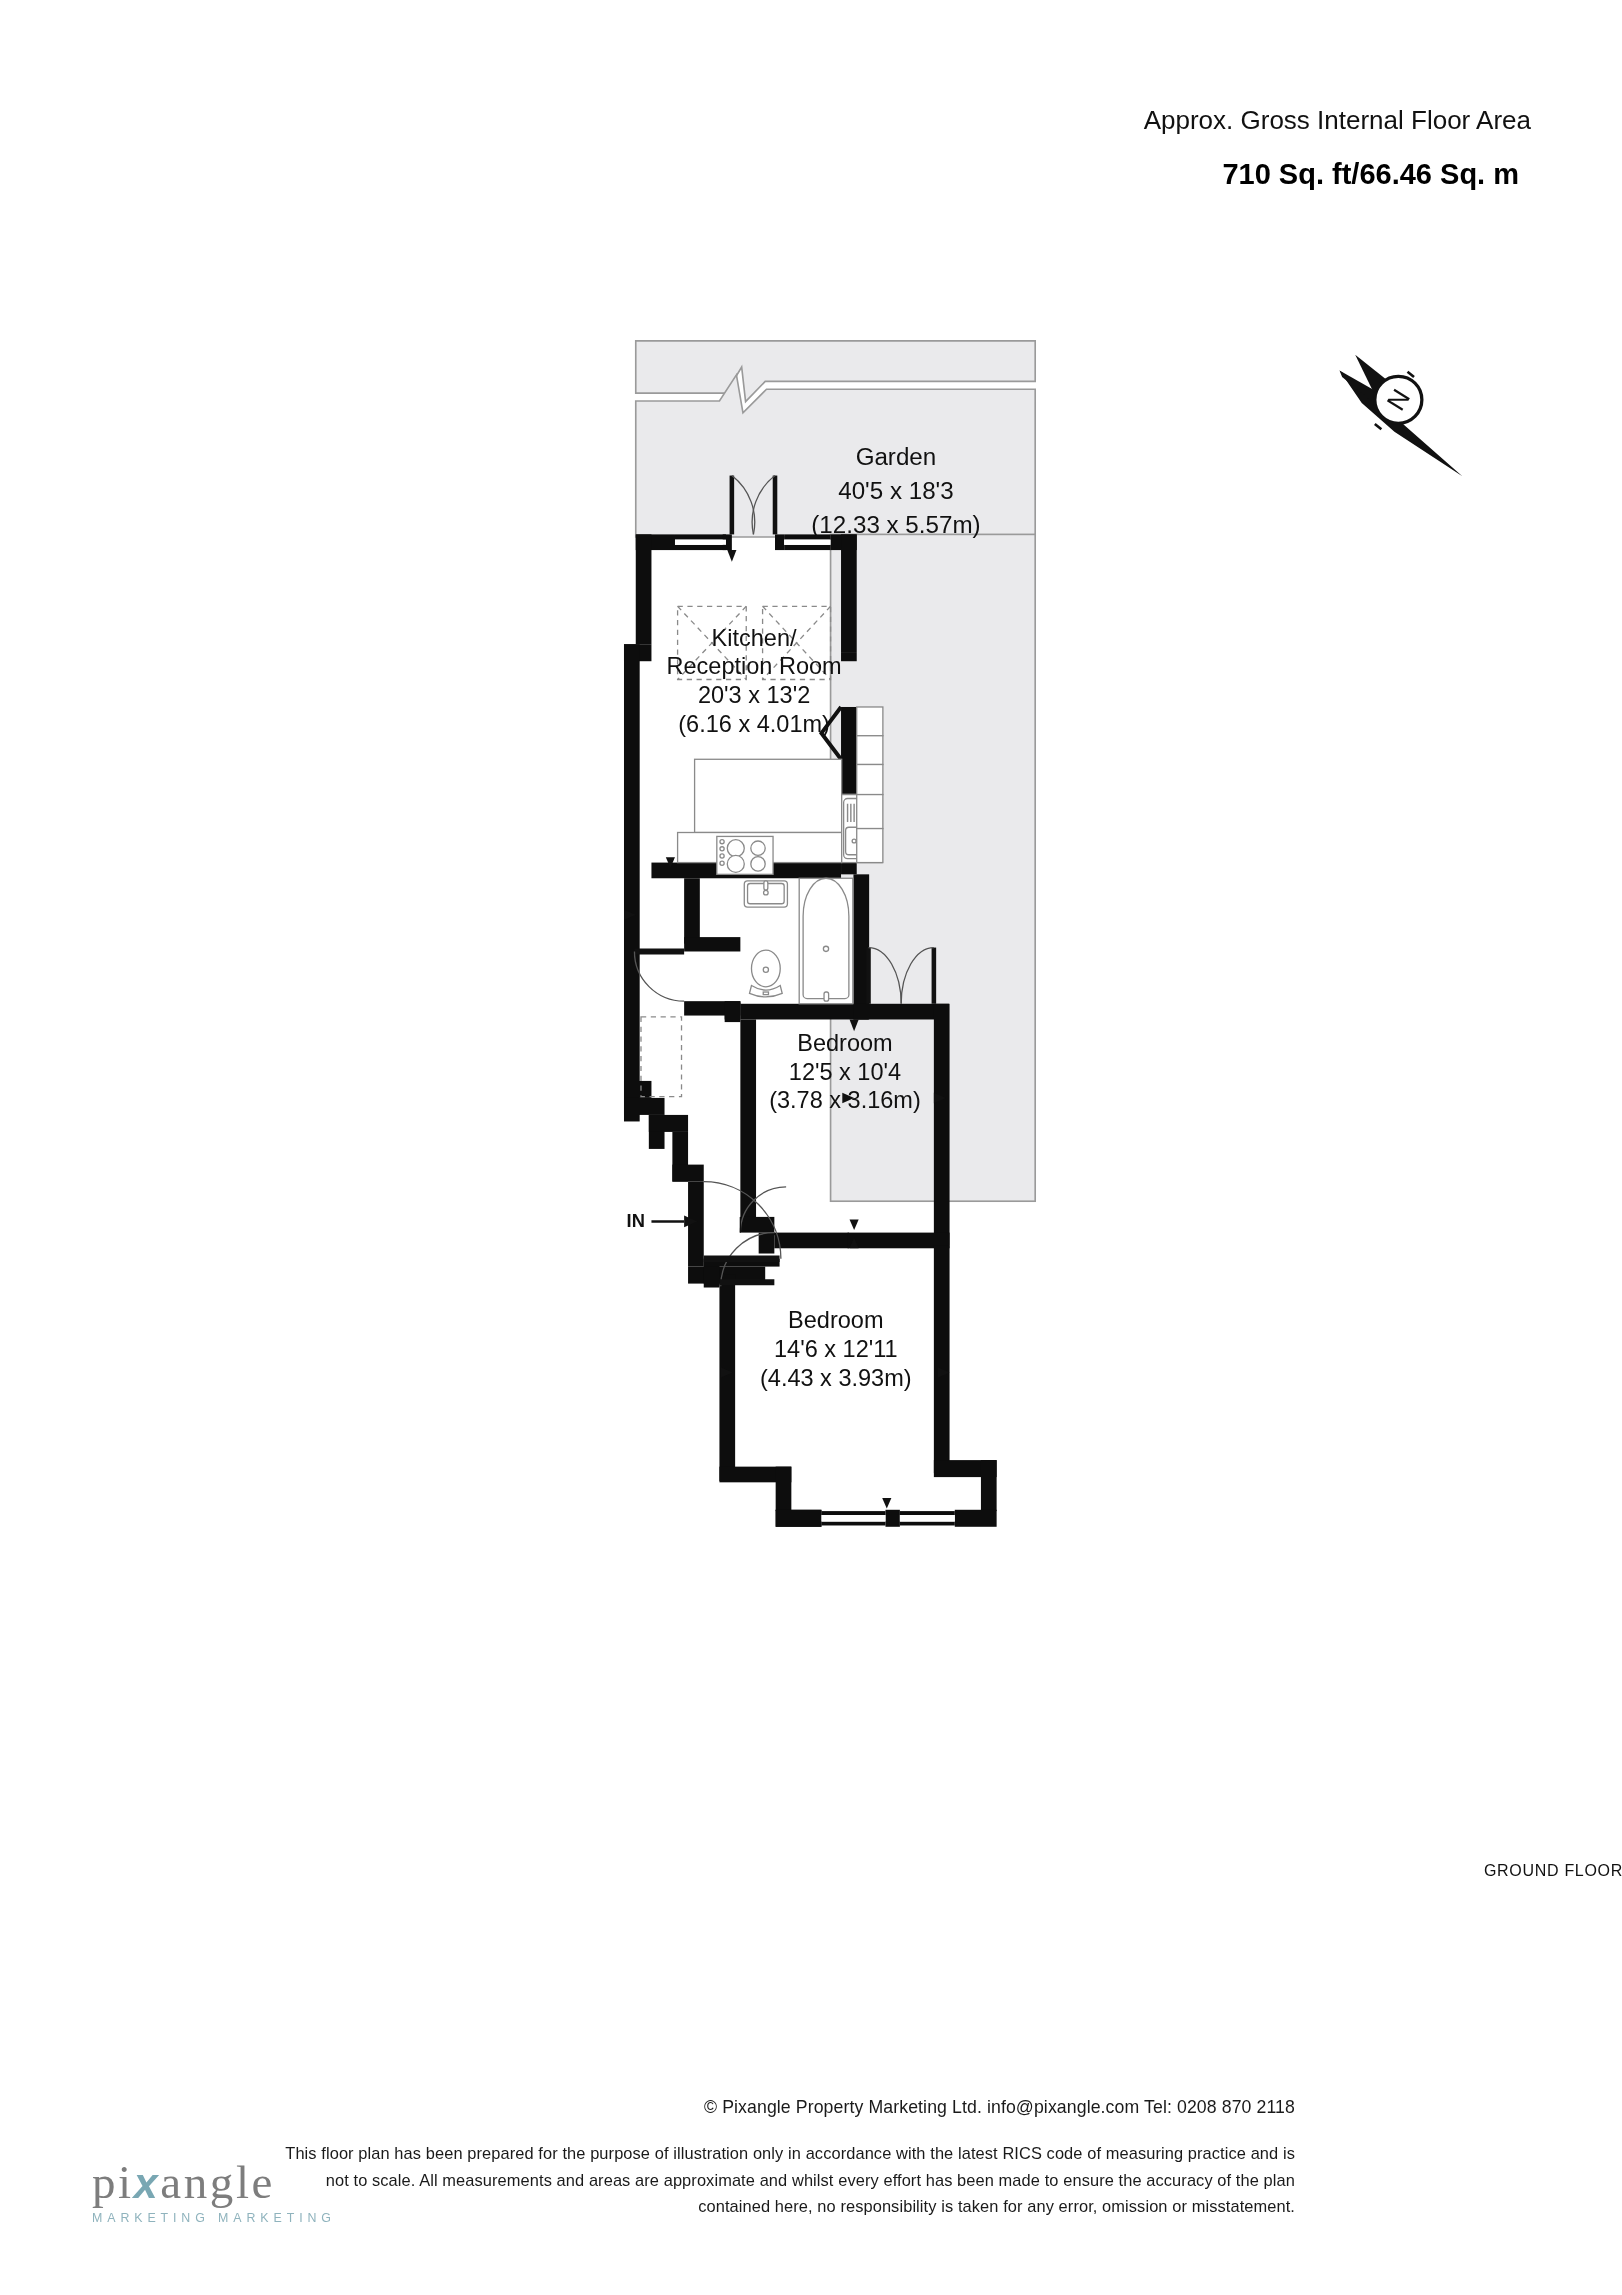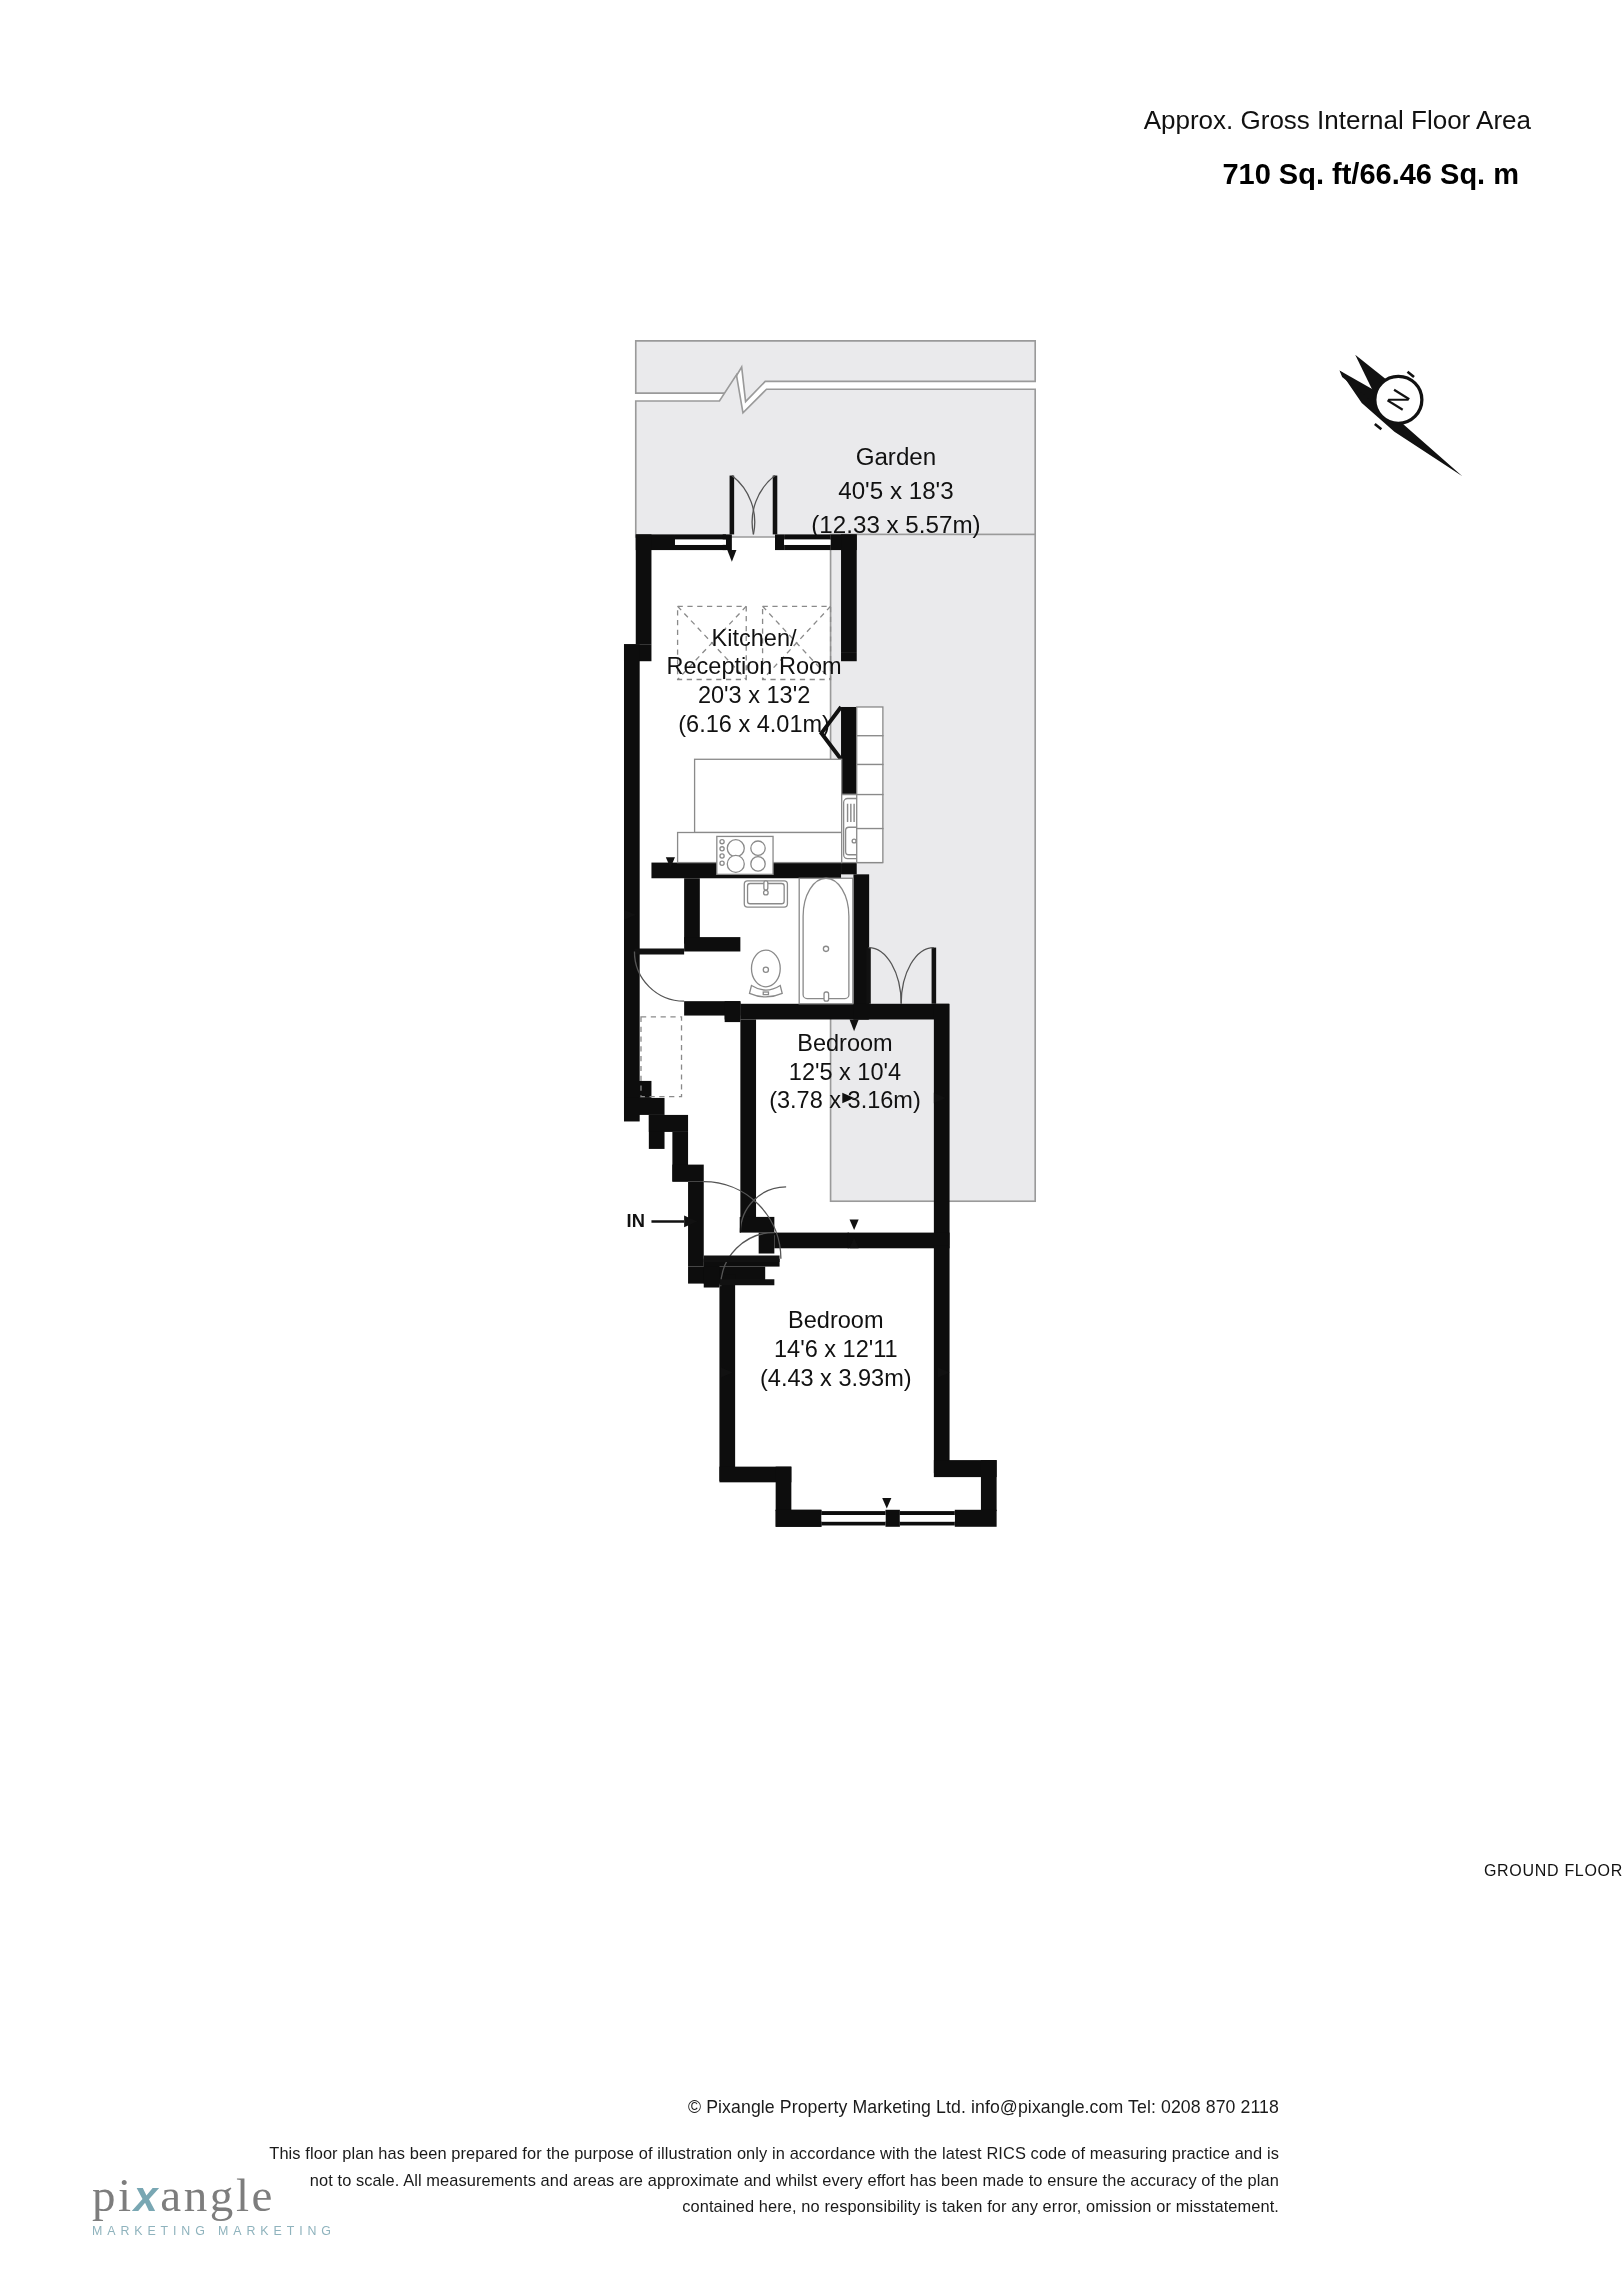--- a/index.html
+++ b/index.html
@@ -76,21 +76,21 @@
     color: #111;
   }
   .floor-label-inner {
     display: inline-block;
     margin-left: -151px;
   }
 
   
   .footer {
     position: absolute;
-    left: 0;
+    left: 16px;
     top: 2097px;
     width: 1380px;
   }
   .copyright {
     text-align: right;
     padding-right: 101px;
     font-size: 17.7px;
     color: #1a1a1a;
     margin-bottom: 22px;
     letter-spacing: 0.1px;
@@ -112,21 +112,20 @@
     top: 2159px;
     width: 275px;
   }
   .logo-word {
     font-family: "Liberation Serif", serif;
     font-size: 47px;
     color: #7d7d7d;
     letter-spacing: 2.6px;
     line-height: 1;
     white-space: nowrap;
-    margin-top: 13px;
   }
   .logo-x {
     color: #79a7b3;
     font-family: "Liberation Sans", sans-serif;
     font-style: italic;
     font-weight: bold;
     font-size: 43px;
   }
   .logo-sub {
     font-size: 12.4px;

